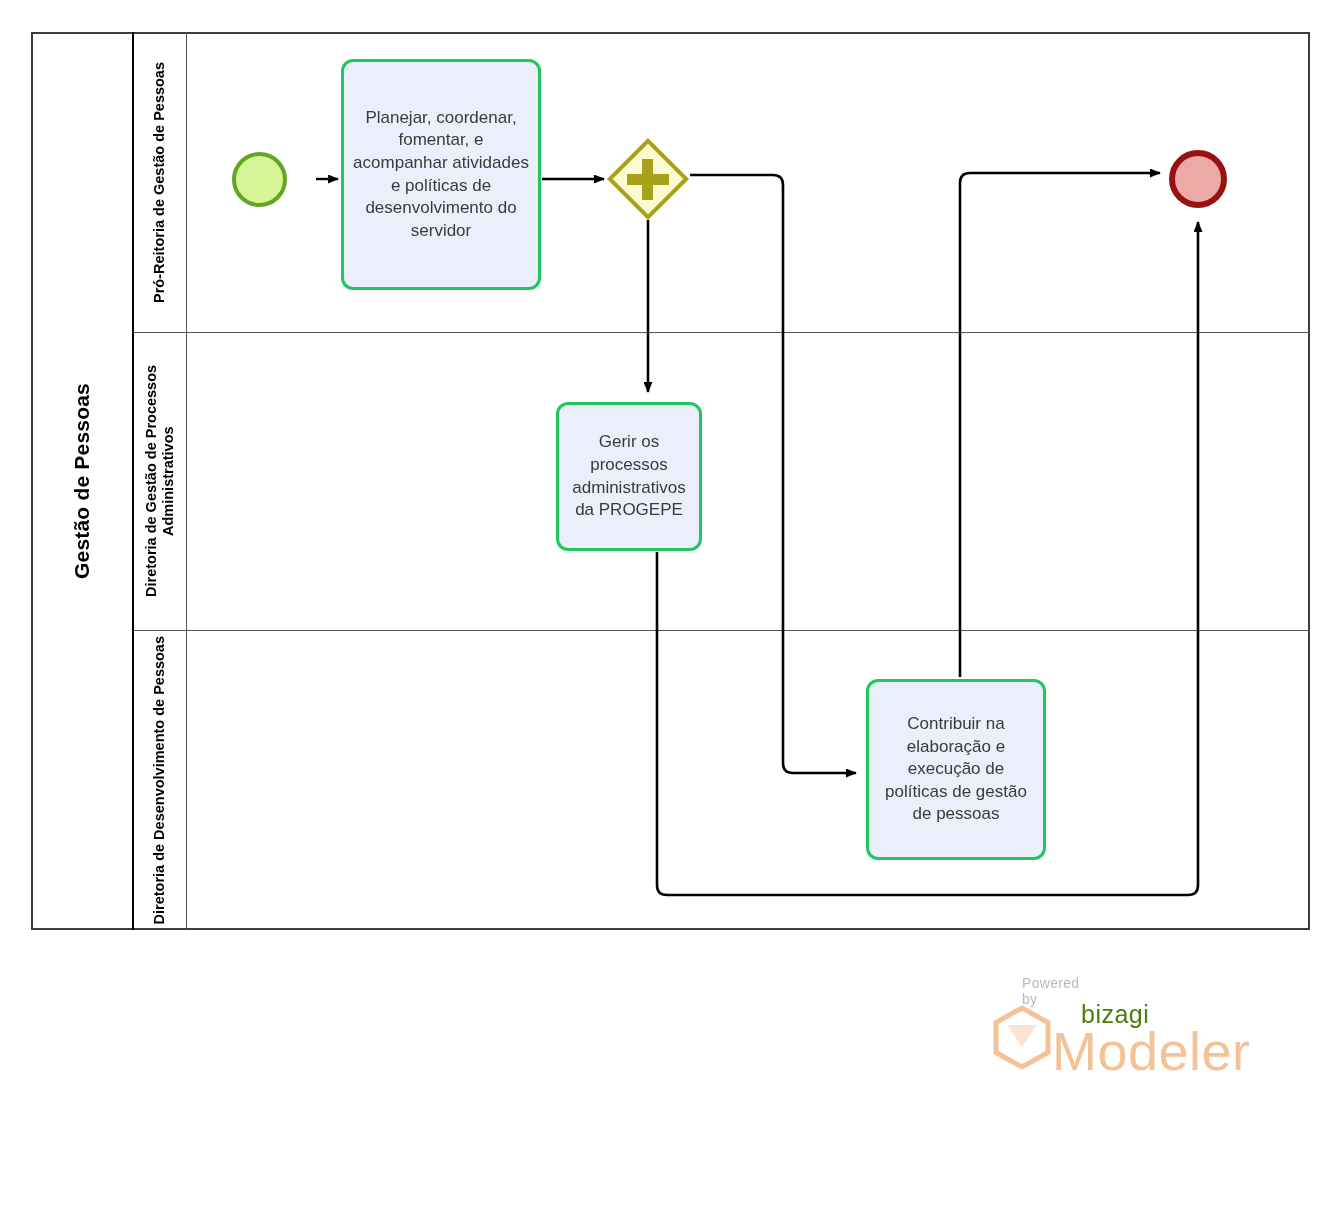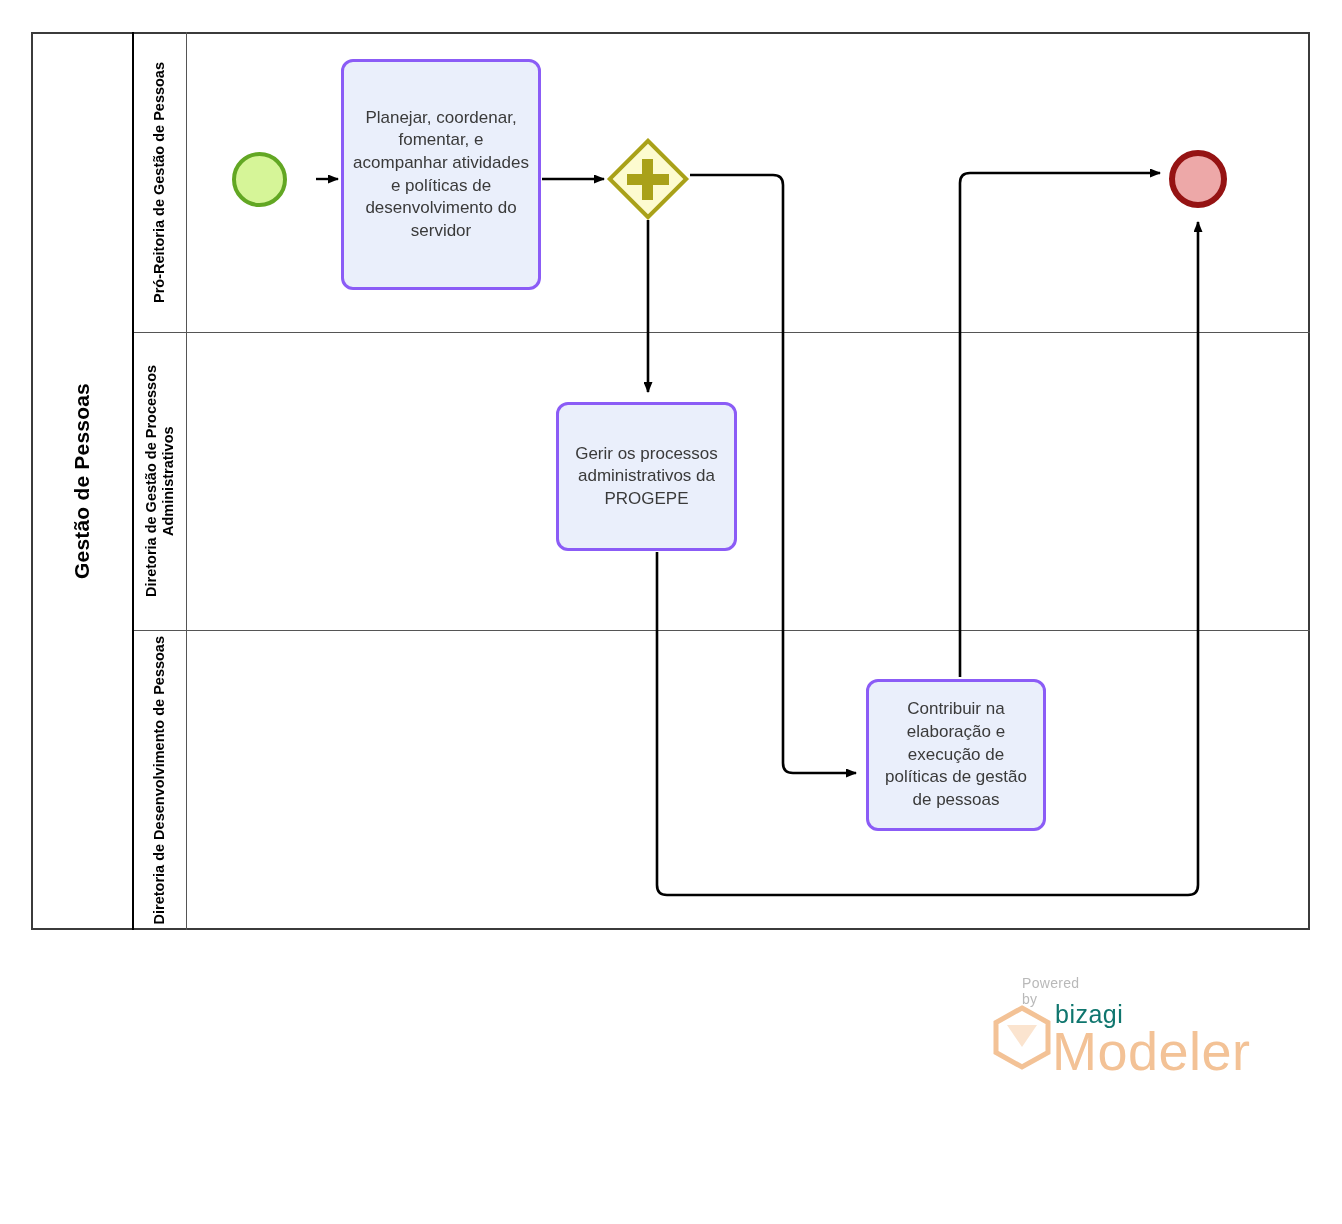--- a/index.html
+++ b/index.html
@@ -25,41 +25,41 @@
   .lane-sep{position:absolute;left:134px;width:1176px;height:0;
         border-top:1px solid #555;}
 
   
   .event{position:absolute;border-radius:50%;box-sizing:border-box;}
   .start-event{width:55px;height:55px;background:#d6f598;border:4px solid #62a723;}
   .end-event{width:58px;height:58px;background:#eda8a8;border:6px solid #951313;}
 
   
   .task{position:absolute;box-sizing:border-box;background:#eaeffb;
-        border:3px solid #8b5cf6;border-radius:12px;
+        border:3px solid #22c55e;border-radius:12px;
         display:flex;align-items:center;justify-content:center;
         text-align:center;color:#3a3a3a;font-size:17px;line-height:1.33;
         padding:14px 8px;}
 
   
   .gateway{position:absolute;width:58px;height:58px;background:#fdfbd0;
         border:4px solid #a9a119;transform:rotate(45deg);box-sizing:border-box;}
   .gw-plus-h{position:absolute;background:#a9a119;}
   .gw-plus-v{position:absolute;background:#a9a119;}
 
   
   svg.flows{position:absolute;left:0;top:0;width:1342px;height:1224px;
         pointer-events:none;}
 
   
   .wm{position:absolute;}
   .wm-powered{position:absolute;left:988px;top:975px;font-size:14px;
         color:#b9b9b9;letter-spacing:0.3px;margin-left:34px;}
-  .wm-bizagi{position:absolute;left:1055px;top:1000px;font-size:25px;
-        color:#0f766e;letter-spacing:0.5px;}
+  .wm-bizagi{position:absolute;left:1081px;top:1000px;font-size:25px;
+        color:#4d7c0f;letter-spacing:0.5px;}
   .wm-modeler{position:absolute;left:1052px;top:1020px;font-size:54px;
         color:#f3c296;letter-spacing:0.5px;}
   .wm-hex{position:absolute;left:990px;top:1005px;width:64px;height:66px;}
 </style>
 </head>
 <body>
 
 <div id="canvas">
 
   <div class="pool"></div>
@@ -106,25 +106,25 @@
   <div class="task" style="left:341px;top:59px;width:200px;height:231px;">
     <span>Planejar, coordenar, fomentar, e acompanhar atividades e políticas de desenvolvimento do servidor</span>
   </div>
 
   <div style="position:absolute;left:619px;top:150px;width:58px;height:58px;">
     <div class="gateway"></div>
     <div class="gw-plus-h" style="left:8px;top:24px;width:42px;height:11px;"></div>
     <div class="gw-plus-v" style="left:23px;top:9px;width:11px;height:41px;"></div>
   </div>
 
-  <div class="task" style="left:556px;top:402px;width:181px;height:149px;">
+  <div class="task" style="left:556px;top:402px;width:146px;height:149px;">
     <span>Gerir os processos administrativos da PROGEPE</span>
   </div>
 
-  <div class="task" style="left:866px;top:679px;width:180px;height:152px;">
+  <div class="task" style="left:866px;top:679px;width:180px;height:181px;">
     <span>Contribuir na elaboração e execução de políticas de gestão de pessoas</span>
   </div>
 
   <div class="event end-event" style="left:1169px;top:150px;"></div>
 
   <div class="wm">
     <div class="wm-powered">Powered by</div>
     <svg class="wm-hex" viewBox="0 0 64 66">
       <path d="M32,3 L58,17.5 L58,47.5 L32,62 L6,47.5 L6,17.5 Z" fill="none" stroke="#f3c296" stroke-width="5"></path>
       <path d="M17,20 L47,20 L32,42 Z" fill="#fbe4cf"></path>

